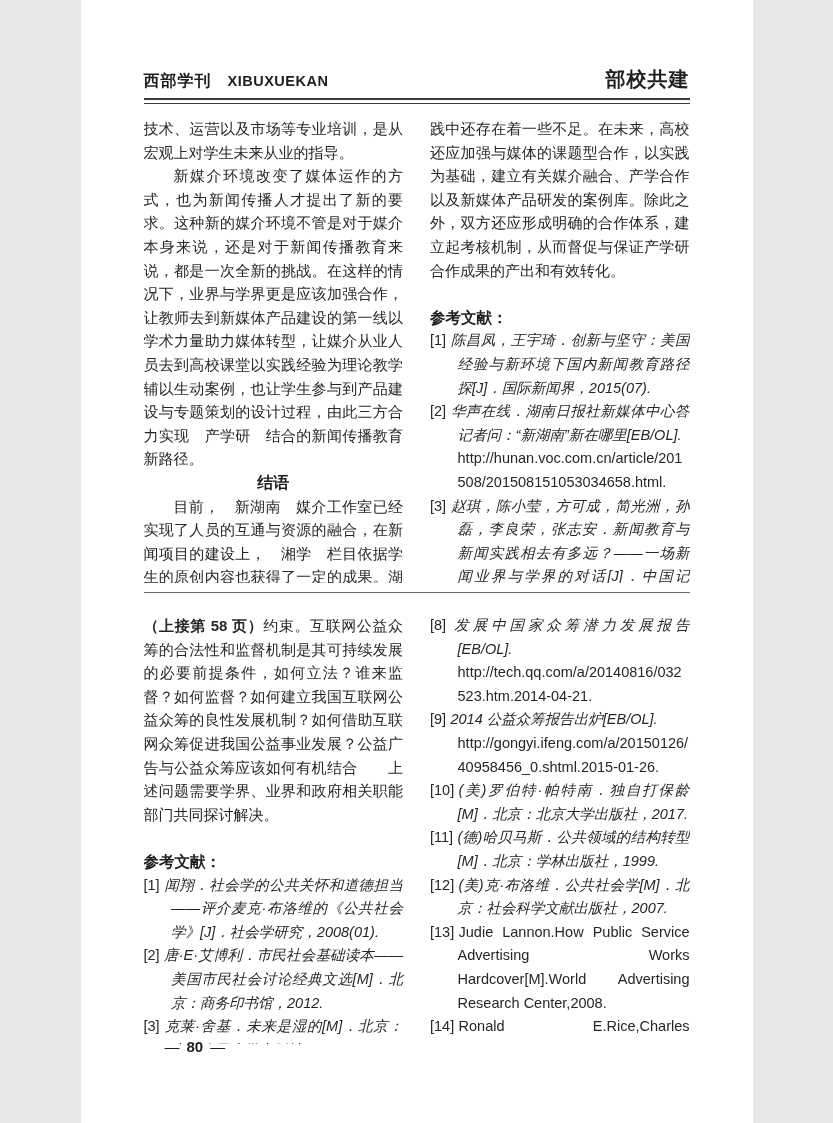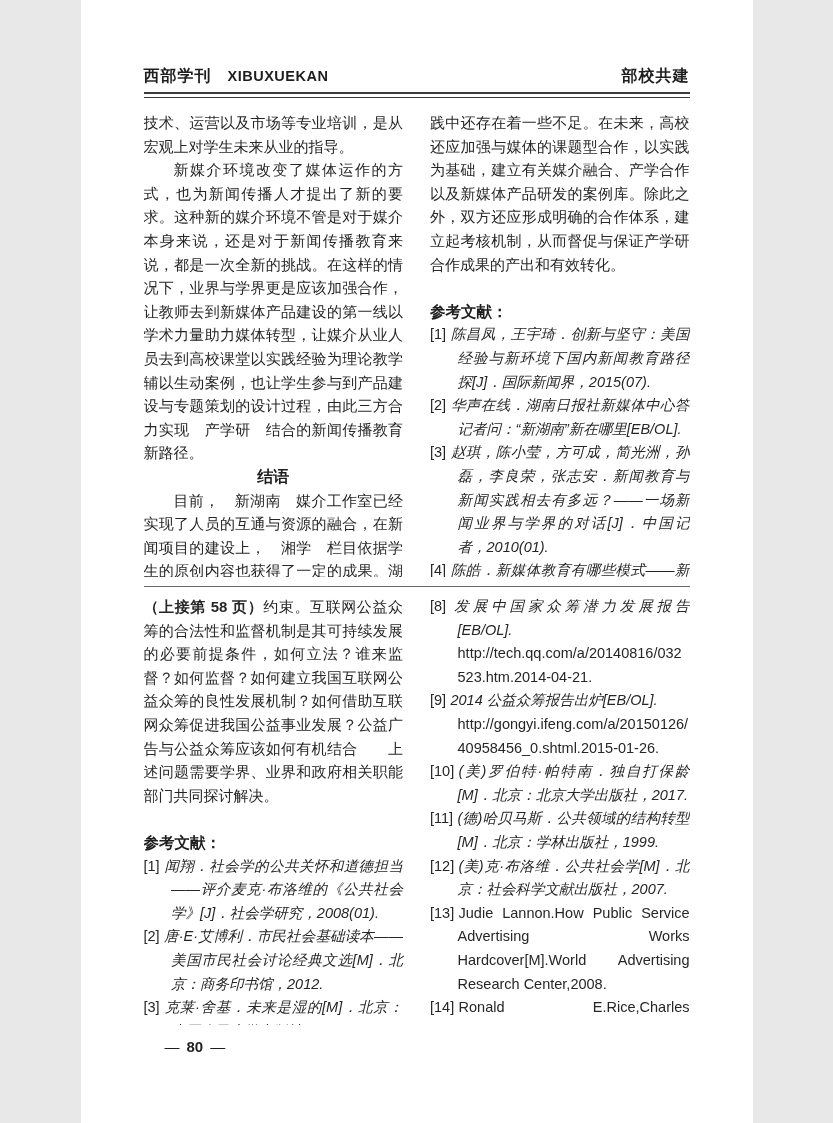--- a/index.html
+++ b/index.html
@@ -10,29 +10,29 @@
     background:#ffffff;
     overflow:hidden;
     font-family:Liberation Sans, sans-serif;
     color:#262626;
   }
   
   .page-header { margin:66px 63px 0 63px; }
   .header-row { display:flex; justify-content:space-between; align-items:baseline; }
   .j-cn { font-size:16px; font-weight:bold; letter-spacing:1px; color:#1e1e1e; }
   .j-en { font-size:14.5px; font-weight:bold; margin-left:16px; letter-spacing:0.5px; color:#1e1e1e; }
-  .j-col { font-size:16px; font-weight:bold; letter-spacing:1px; color:#1e1e1e; }
+  .j-col { font-size:20px; font-weight:bold; letter-spacing:1px; color:#1e1e1e; }
   .header-rule { margin-top:5px; height:3px; border-top:2px solid #3c3c3c; border-bottom:1px solid #3c3c3c; }
 
   
   .two-col { display:flex; gap:27px; margin:0 63px; }
   .col { flex:1; min-width:0; }
   .section-top { margin-top:13px; height:466px; overflow:hidden; }
   .section-divider { margin:9px 63px 0 63px; border-top:1px solid #6a6a6a; }
-  .section-bottom { margin-top:8px; height:430px; overflow:hidden; }
+  .section-bottom { margin-top:21px; height:430px; overflow:hidden; }
 
   
   .body {
     margin:0;
     font-size:15px; line-height:23.6px;
     text-align:justify;
     text-indent:2em;
   }
   .no-indent { text-indent:0; }
   .continued { font-weight:bold; }
@@ -91,20 +91,21 @@
 
     <div class="col">
       <p class="body no-indent">践中还存在着一些不足。在未来，高校还应加强与媒体的课题型合作，以实践为基础，建立有关媒介融合、产学合作以及新媒体产品研发的案例库。除此之外，双方还应形成明确的合作体系，建立起考核机制，从而督促与保证产学研合作成果的产出和有效转化。</p>
       <h3 class="ref-heading">参考文献：</h3>
       <ul class="refs">
         <li class="ref">
           <span class="ref-marker">[1]</span><span>陈昌凤，王宇琦．创新与坚守：美国经验与新环境下国内新闻教育路径探[J]．国际新闻界，2015(07).</span>
         </li>
         <li class="ref">
           <span class="ref-marker">[2]</span><span>华声在线．湖南日报社新媒体中心答记者问：“新湖南”新在哪里[EB/OL].</span>
+          <span class="ref-url">http://hunan.voc.com.cn/article/201508/201508151053034658.html.</span>
         </li>
         <li class="ref">
           <span class="ref-marker">[3]</span><span>赵琪，陈小莹，方可成，简光洲，孙磊，李良荣，张志安．新闻教育与新闻实践相去有多远？——一场新闻业界与学界的对话[J]．中国记者，2010(01).</span>
         </li>
         <li class="ref">
           <span class="ref-marker">[4]</span><span>陈皓．新媒体教育有哪些模式——新媒体专业的产学对接案例[J]．新闻与写作，2015(03).</span>
         </li>
       </ul>
 
     </div>

